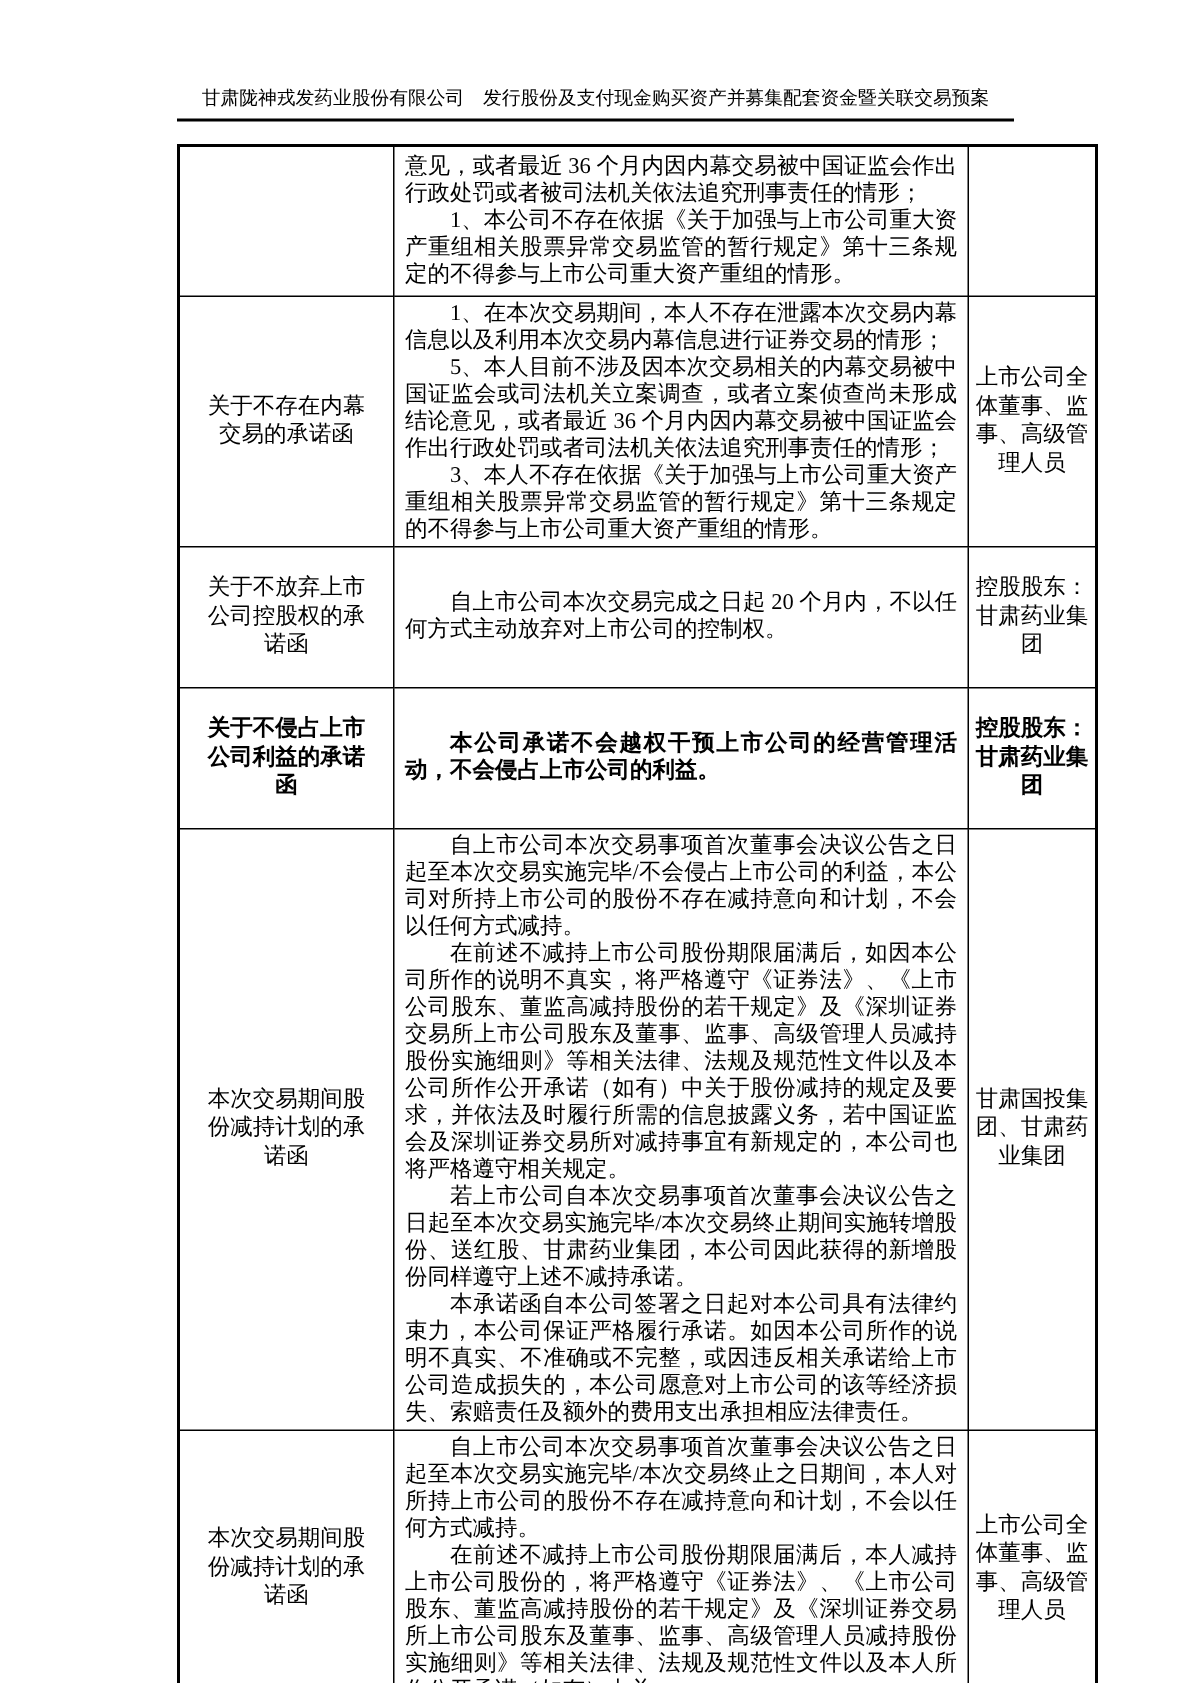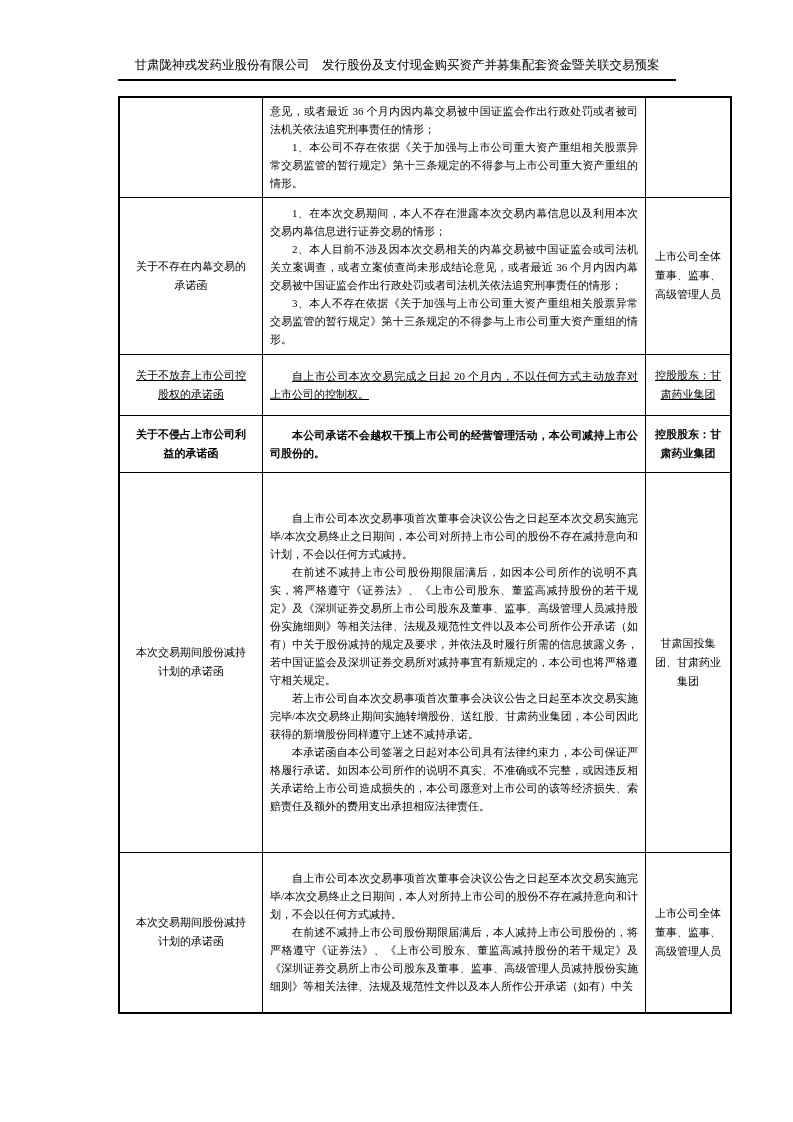--- a/index.html
+++ b/index.html
@@ -37,45 +37,45 @@
   table.commit-table {
     margin-top: 15px;
     border-collapse: collapse;
     width: 558px;
     table-layout: fixed;
     border: 2px solid #000000;
   }
   table.commit-table td {
     border: 1px solid #000000;
     vertical-align: middle;
-    font-size: 11px;
+    font-size: 15px;
   }
   td.c1 {
     width: 114px;
     text-align: center;
     padding: 2px 14px;
     line-height: 19px;
   }
   td.c2 {
     width: 368px;
     padding: 2px 7px;
     line-height: 18px;
     text-align: justify;
   }
   td.c3 {
     width: 76px;
     text-align: center;
-    padding: 4px 4px;
+    padding: 18px 4px;
     line-height: 19px;
   }
   .para { margin: 0; }
   .para.ind { text-indent: 2em; }
   tr.r0 { height: 100px; }
   tr.r1 { height: 157px; }
-  tr.r2 { height: 61px; text-decoration: underline; }
+  tr.r2 { height: 61px; }
   tr.r3 { height: 57px; font-weight: bold; }
   tr.r4 { height: 380px; }
   tr.r5 { height: 161px; }
 </style>
 </head>
 <body>
 
 <div class="page">
   <div class="content">
 
@@ -88,43 +88,43 @@
           <td class="c2">
               <p class="para">意见，或者最近 36 个月内因内幕交易被中国证监会作出行政处罚或者被司法机关依法追究刑事责任的情形；</p>
               <p class="para ind">1、本公司不存在依据《关于加强与上市公司重大资产重组相关股票异常交易监管的暂行规定》第十三条规定的不得参与上市公司重大资产重组的情形。</p>
             </td>
           <td class="c3"></td>
         </tr>
         <tr class="r1">
           <td class="c1">关于不存在内幕交易的承诺函</td>
           <td class="c2">
               <p class="para ind">1、在本次交易期间，本人不存在泄露本次交易内幕信息以及利用本次交易内幕信息进行证券交易的情形；</p>
-              <p class="para ind">2、本人目前不涉及因本次交易相关的内幕交易被中国证监会或司法机关立案调查，或者立案侦查尚未形成结论意见，或者最近 36 个月内因内幕交易被中国证监会作出行政处罚或者司法机关依法追究刑事责任的情形；</p>
+              <p class="para ind">5、本人目前不涉及因本次交易相关的内幕交易被中国证监会或司法机关立案调查，或者立案侦查尚未形成结论意见，或者最近 36 个月内因内幕交易被中国证监会作出行政处罚或者司法机关依法追究刑事责任的情形；</p>
               <p class="para ind">3、本人不存在依据《关于加强与上市公司重大资产重组相关股票异常交易监管的暂行规定》第十三条规定的不得参与上市公司重大资产重组的情形。</p>
             </td>
           <td class="c3">上市公司全体董事、监事、高级管理人员</td>
         </tr>
         <tr class="r2">
           <td class="c1">关于不放弃上市公司控股权的承诺函</td>
           <td class="c2">
               <p class="para ind">自上市公司本次交易完成之日起 20 个月内，不以任何方式主动放弃对上市公司的控制权。</p>
             </td>
           <td class="c3">控股股东：甘肃药业集团</td>
         </tr>
         <tr class="r3">
           <td class="c1">关于不侵占上市公司利益的承诺函</td>
           <td class="c2">
-              <p class="para ind">本公司承诺不会越权干预上市公司的经营管理活动，本公司减持上市公司股份的。</p>
+              <p class="para ind">本公司承诺不会越权干预上市公司的经营管理活动，不会侵占上市公司的利益。</p>
             </td>
           <td class="c3">控股股东：甘肃药业集团</td>
         </tr>
         <tr class="r4">
           <td class="c1">本次交易期间股份减持计划的承诺函</td>
           <td class="c2">
-              <p class="para ind">自上市公司本次交易事项首次董事会决议公告之日起至本次交易实施完毕/本次交易终止之日期间，本公司对所持上市公司的股份不存在减持意向和计划，不会以任何方式减持。</p>
+              <p class="para ind">自上市公司本次交易事项首次董事会决议公告之日起至本次交易实施完毕/不会侵占上市公司的利益，本公司对所持上市公司的股份不存在减持意向和计划，不会以任何方式减持。</p>
               <p class="para ind">在前述不减持上市公司股份期限届满后，如因本公司所作的说明不真实，将严格遵守《证券法》、《上市公司股东、董监高减持股份的若干规定》及《深圳证券交易所上市公司股东及董事、监事、高级管理人员减持股份实施细则》等相关法律、法规及规范性文件以及本公司所作公开承诺（如有）中关于股份减持的规定及要求，并依法及时履行所需的信息披露义务，若中国证监会及深圳证券交易所对减持事宜有新规定的，本公司也将严格遵守相关规定。</p>
               <p class="para ind">若上市公司自本次交易事项首次董事会决议公告之日起至本次交易实施完毕/本次交易终止期间实施转增股份、送红股、甘肃药业集团，本公司因此获得的新增股份同样遵守上述不减持承诺。</p>
               <p class="para ind">本承诺函自本公司签署之日起对本公司具有法律约束力，本公司保证严格履行承诺。如因本公司所作的说明不真实、不准确或不完整，或因违反相关承诺给上市公司造成损失的，本公司愿意对上市公司的该等经济损失、索赔责任及额外的费用支出承担相应法律责任。</p>
             </td>
           <td class="c3">甘肃国投集团、甘肃药业集团</td>
         </tr>
         <tr class="r5">
           <td class="c1">本次交易期间股份减持计划的承诺函</td>
           <td class="c2">
               <p class="para ind">自上市公司本次交易事项首次董事会决议公告之日起至本次交易实施完毕/本次交易终止之日期间，本人对所持上市公司的股份不存在减持意向和计划，不会以任何方式减持。</p>

